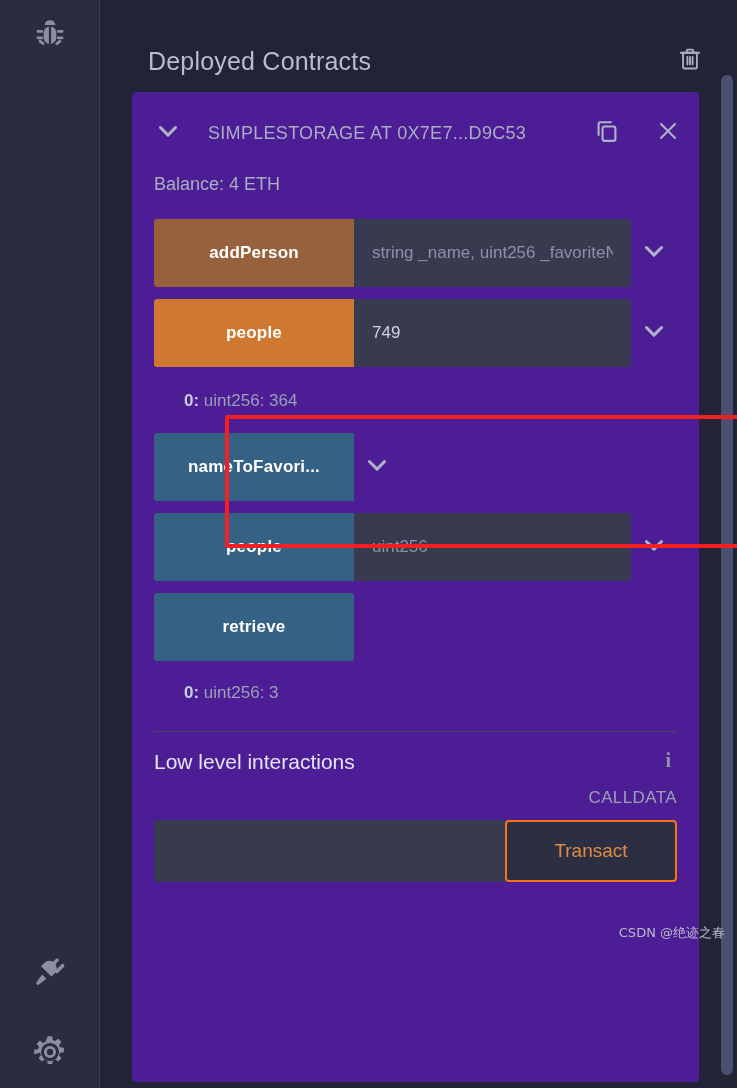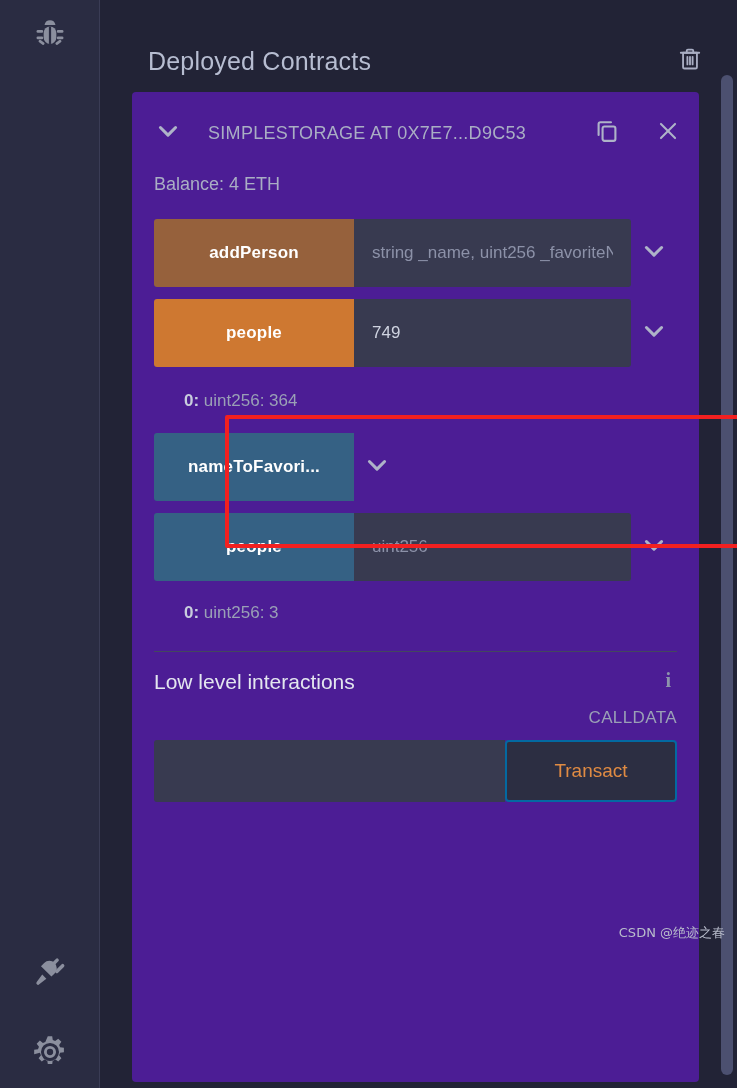--- a/index.html
+++ b/index.html
@@ -176,21 +176,21 @@
     background: #383a50;
     border: none; border-radius: 3px 0 0 3px;
     min-height: 62px;
     color: #cfd3e0; font-size: 16px;
     font-family: "Liberation Sans", sans-serif;
     padding: 0 14px; outline: none;
   }
   .transact-btn {
     flex: 0 0 172px;
     background: #2c2e42;
-    border: 2px solid #0369a1;
+    border: 2px solid #f97316;
     border-radius: 4px;
     color: #e08b43;
     font-size: 19px;
     font-family: "Liberation Sans", sans-serif;
     cursor: pointer;
     min-height: 62px;
   }
 
   
   .scrollbar-track {
@@ -366,20 +366,23 @@
               <span>
                 <svg width="28" height="28" viewBox="0 0 24 24" fill="none" stroke="#aeb3c8" stroke-width="2.6" stroke-linecap="round" stroke-linejoin="round">
                     <path d="M5.5 9 12 15.5 18.5 9"></path>
                   </svg>
               </span>
             </div>
           </div>
         </div>
 
         <div>
+          <div class="fn-row">
+            <button class="fn-btn blue solo">retrieve</button>
+          </div>
           <div class="fn-result">
             <b>0:</b>
             <span>uint256: 3</span>
           </div>
         </div>
 
       </div>
 
       <div class="divider"></div>
 

